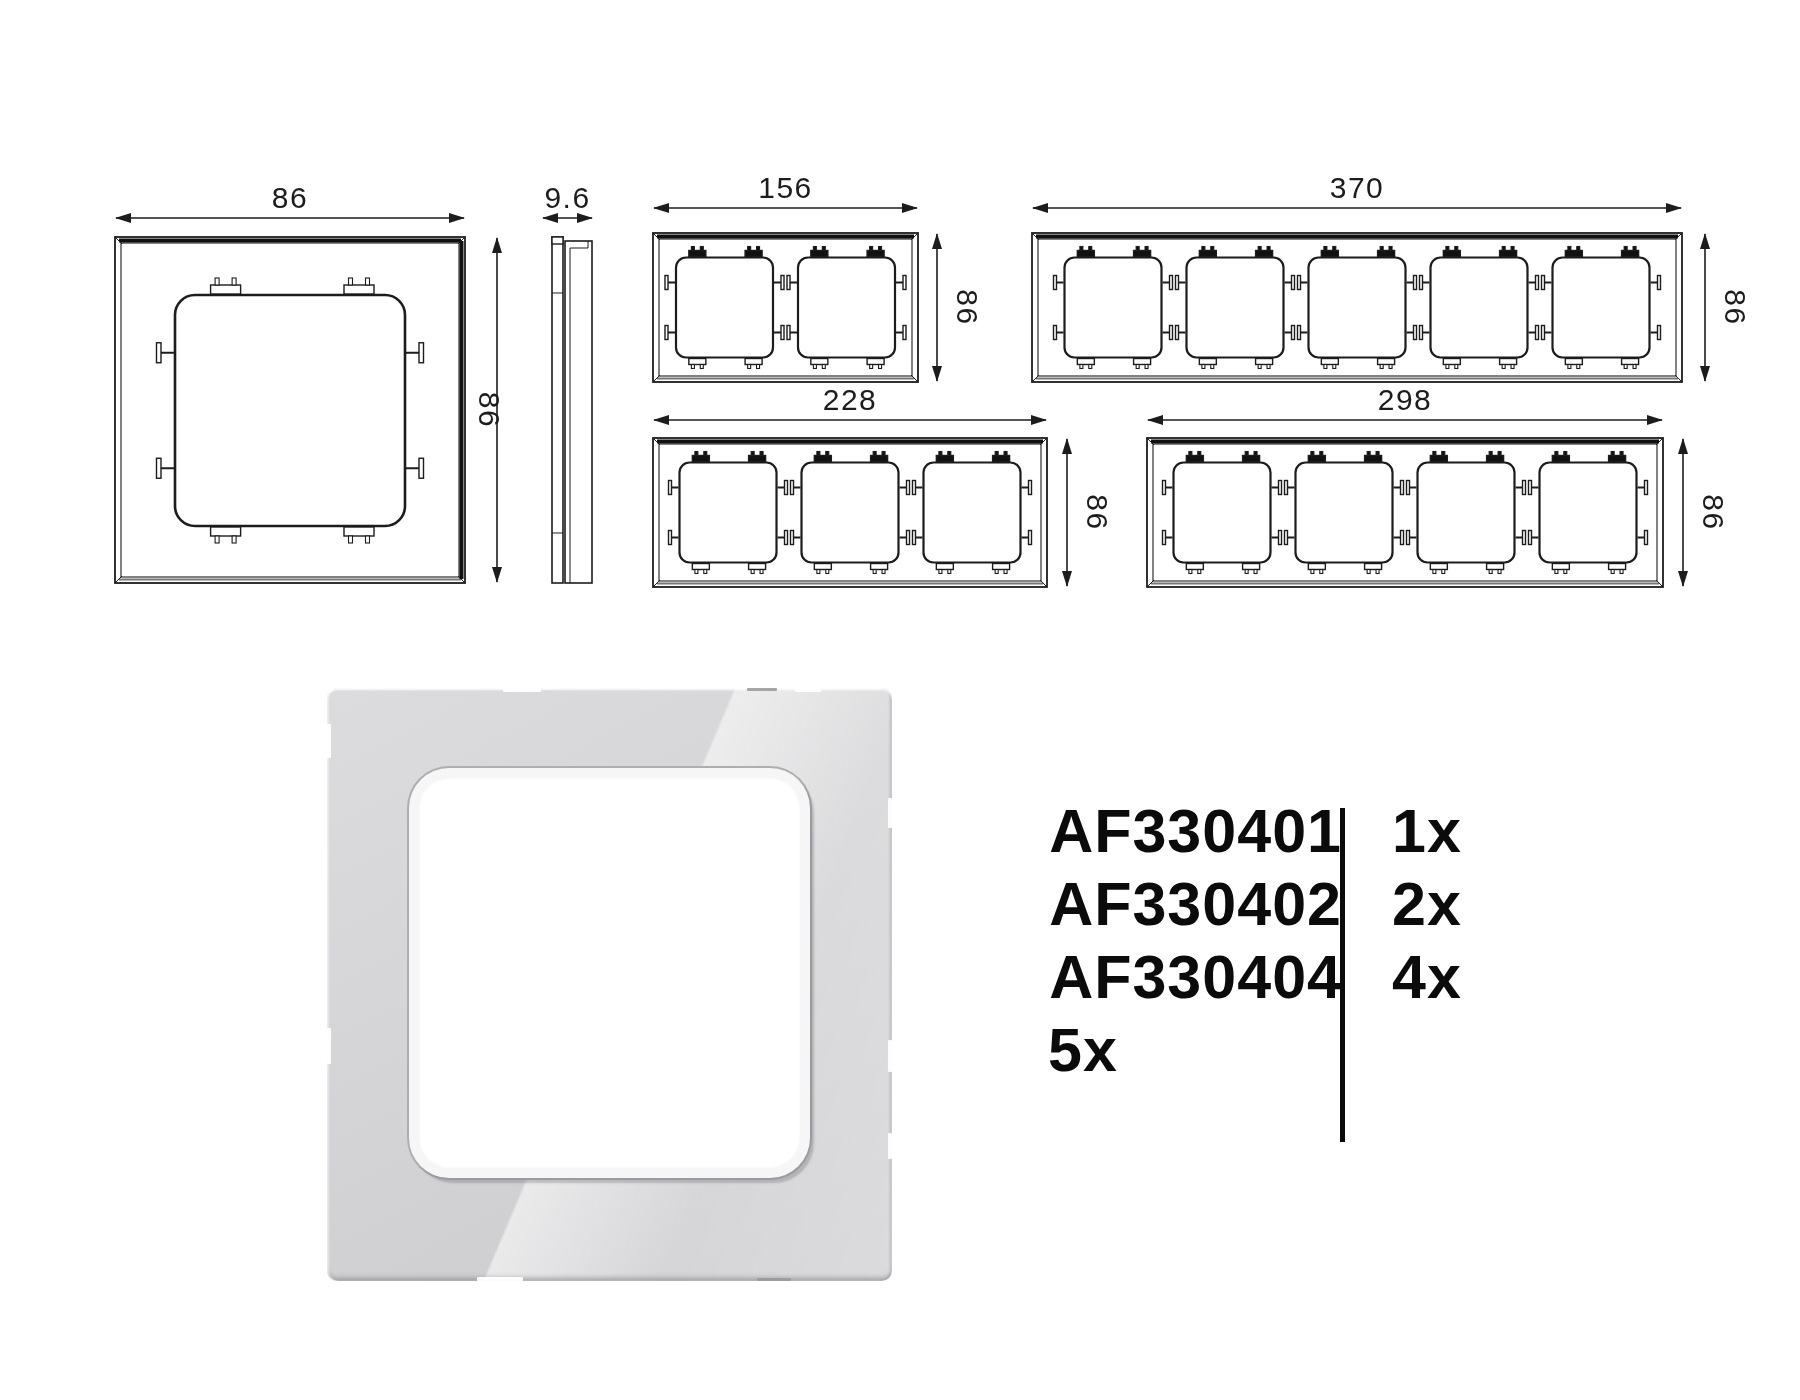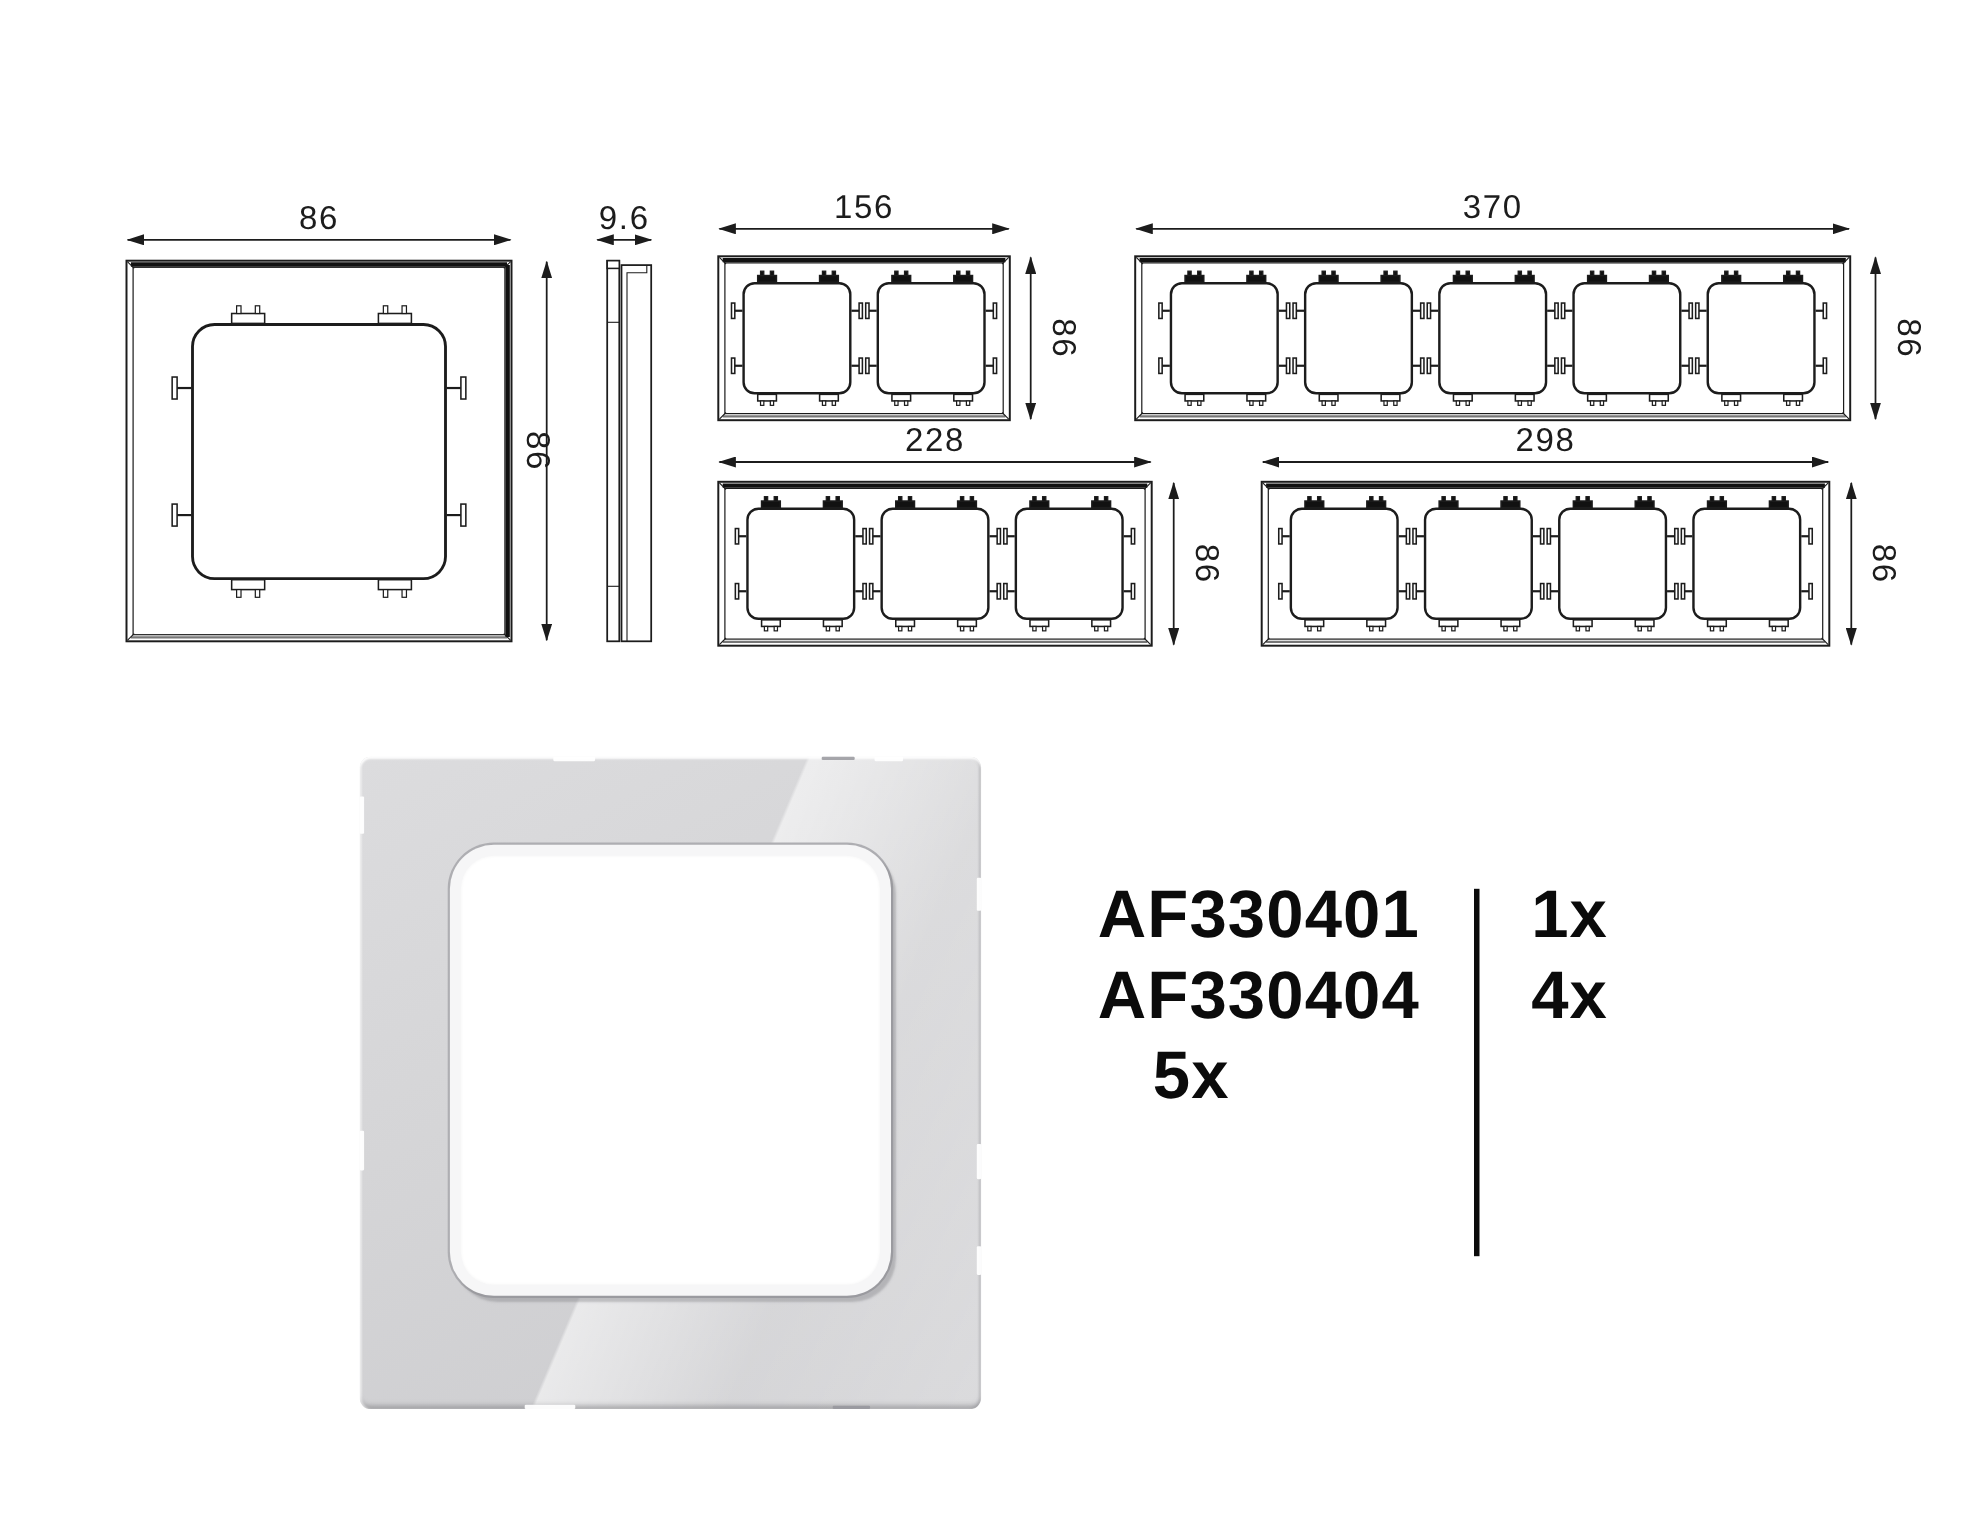--- a/index.html
+++ b/index.html
@@ -60,21 +60,21 @@
   }
   .part-row{
     display:flex;
     align-items:center;
     height:73px;
     font-size:61px;
     font-weight:700;
     letter-spacing:1px;
     white-space:nowrap;
   }
-  .part-row .code{display:inline-block;width:344px;}
+  .part-row .code{display:inline-block;width:344px;text-align:right;}
   .part-row .qty{display:inline-block;padding-left:50px;}
 </style>
 </head>
 <body>
 
 <div class="sheet">
 
   <svg id="drawings" width="1800" height="1400">
       <defs>
         <marker id="arr" markerWidth="16" markerHeight="10" refX="15" refY="5" orient="auto-start-reverse" markerUnits="userSpaceOnUse">
@@ -495,20 +495,24 @@
   </div>
 
   <div class="parts">
     <div class="divider"></div>
 
   <div class="part-row">
         <span class="code">AF330401</span>
         <span class="qty">1x</span>
       </div>
       <div class="part-row">
+        <span class="code">AF330402</span>
+        <span class="qty">2x</span>
+      </div>
+      <div class="part-row">
         <span class="code">AF330404</span>
         <span class="qty">4x</span>
       </div>
       <div class="part-row">
         <span class="qty">5x</span>
       </div>
     </div>
 
 </div>
 

